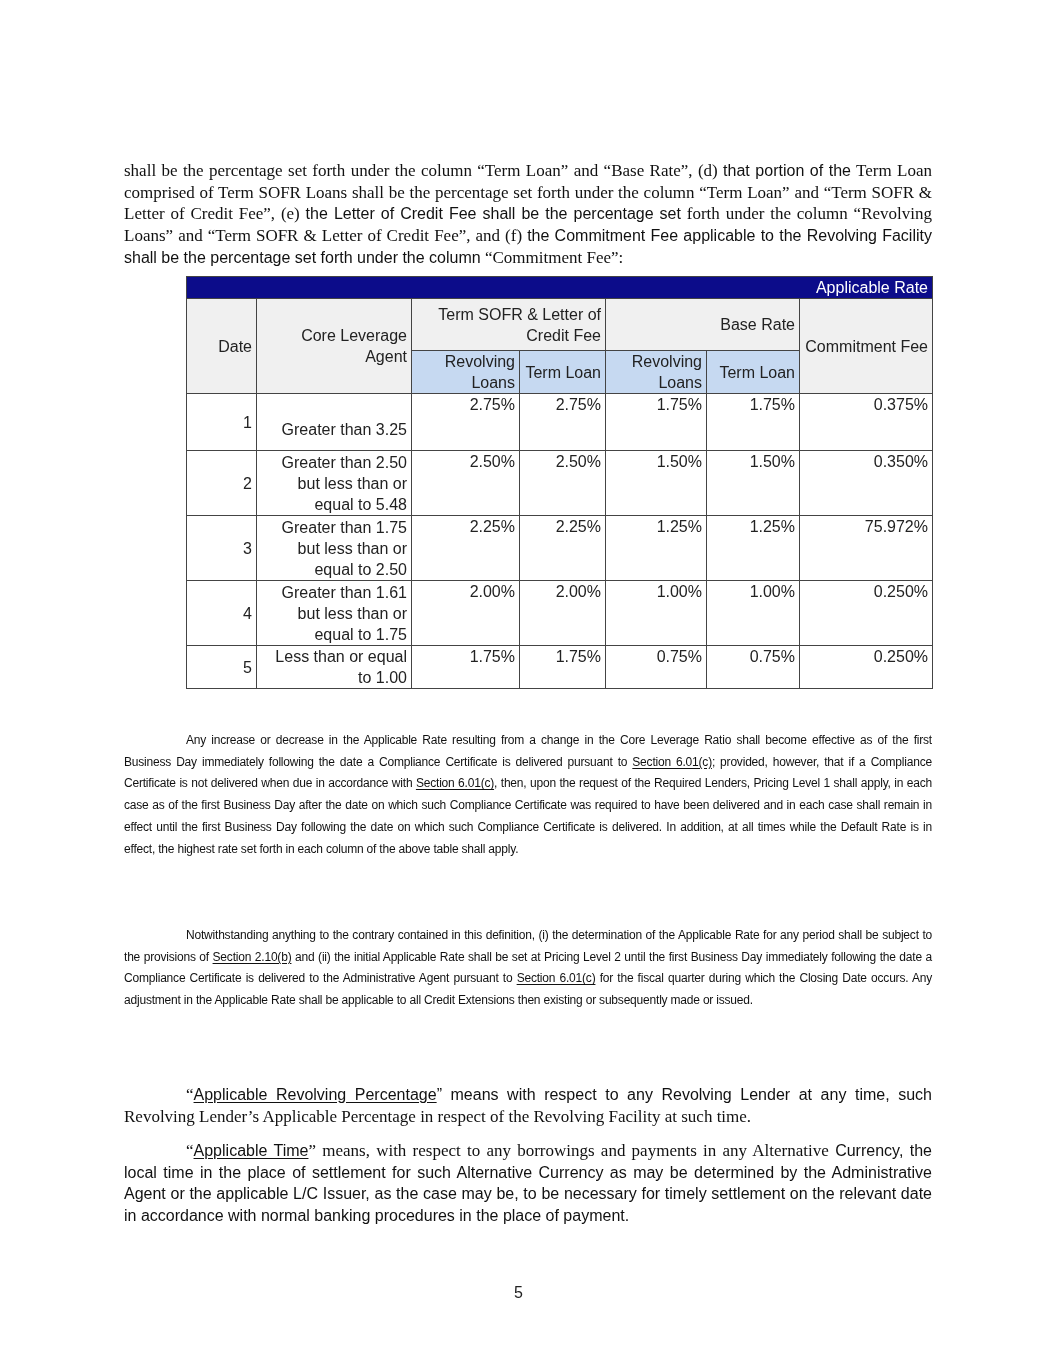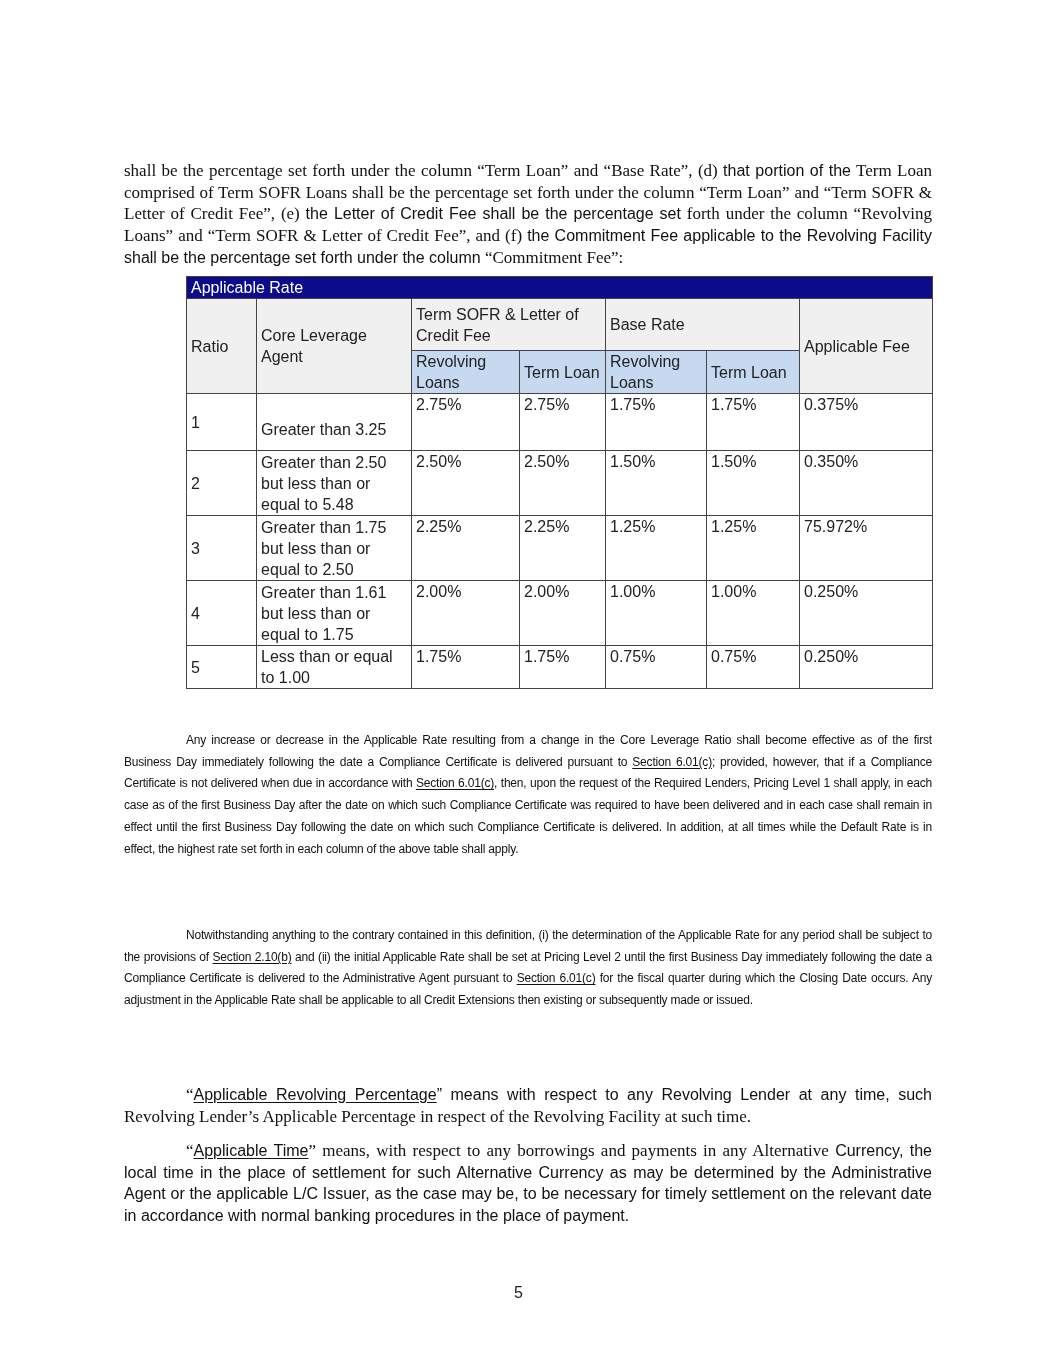--- a/index.html
+++ b/index.html
@@ -12,21 +12,21 @@
     .indent { text-indent: 62px; }
     u { text-decoration: underline; text-underline-offset: 2px; }
 
     table.rates {
       position: absolute; left: 186px; top: 276px; width: 746px;
       border-collapse: collapse;
       font-family: "Liberation Sans", sans-serif; font-size: 16px; color: #222;
       table-layout: fixed;
     }
     table.rates td, table.rates th {
-      border: 1px solid #444; text-align: left; font-weight: normal; padding: 0 4px;
+      border: 1px solid #444; text-align: right; font-weight: normal; padding: 0 4px;
       line-height: 21px;
     }
     th.title { background: #0c0c8a; color: #fff; height: 20px; line-height: 20px; }
     th.hdr { background: #f0f0f0; }
     th.sub { background: #c6d9f1; }
     td.val { vertical-align: top; padding-top: 1px; }
     tr.r1 td { height: 46px; }
     tr.r2 td, tr.r3 td, tr.r4 td { height: 64px; }
     tr.r5 td { height: 42px; }
 
@@ -55,25 +55,25 @@
       <col style="width:86px">
       <col style="width:101px">
       <col style="width:93px">
       <col style="width:133px">
   </colgroup>
   <thead>
     <tr>
       <th class="title" colspan="7">Applicable Rate</th>
     </tr>
     <tr style="height:52px">
-      <th class="hdr" rowspan="2">Ratio</th>
+      <th class="hdr" rowspan="2">Date</th>
       <th class="hdr" rowspan="2">Core Leverage Agent</th>
       <th class="hdr" colspan="2">Term SOFR &amp; Letter of Credit Fee</th>
       <th class="hdr" colspan="2">Base Rate</th>
-      <th class="hdr" rowspan="2">Applicable Fee</th>
+      <th class="hdr" rowspan="2">Commitment Fee</th>
     </tr>
     <tr style="height:42px">
       <th class="sub">Revolving Loans</th>
       <th class="sub">Term Loan</th>
       <th class="sub">Revolving Loans</th>
       <th class="sub">Term Loan</th>
     </tr>
   </thead>
   <tbody>
     <tr class="r1">

